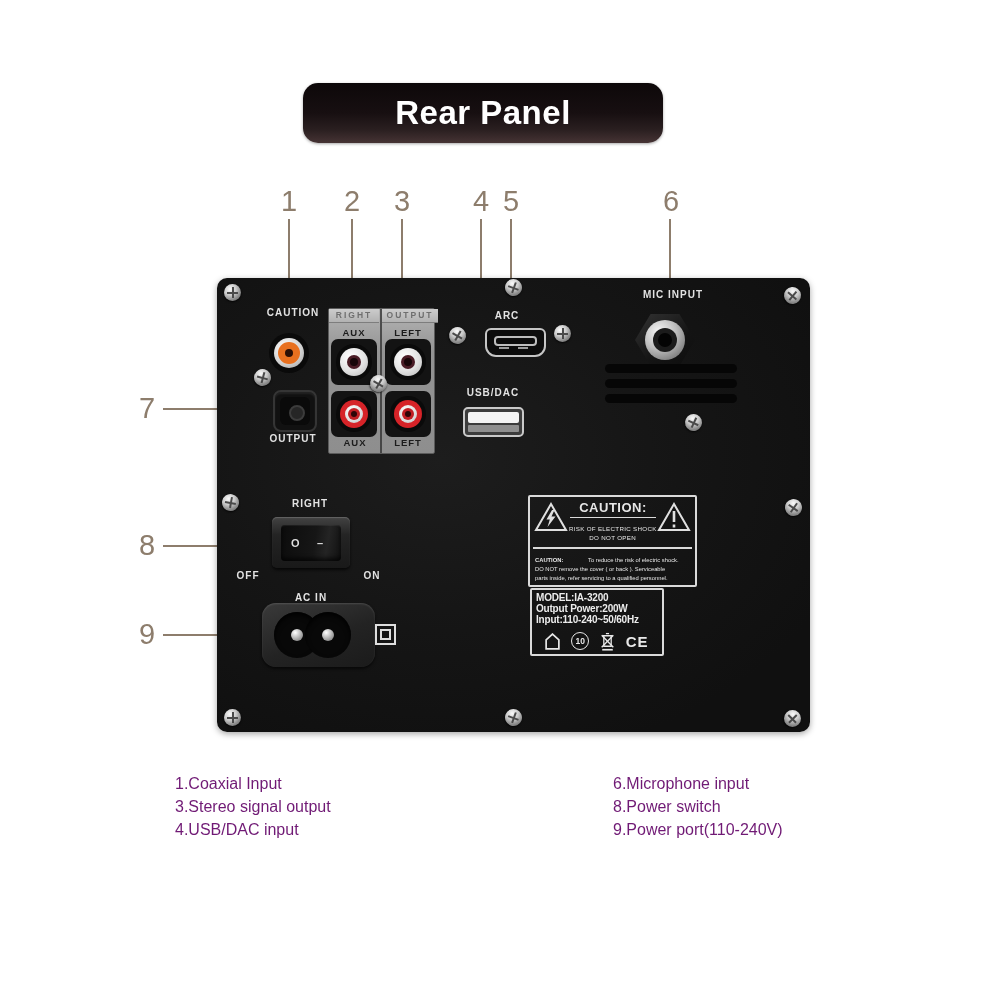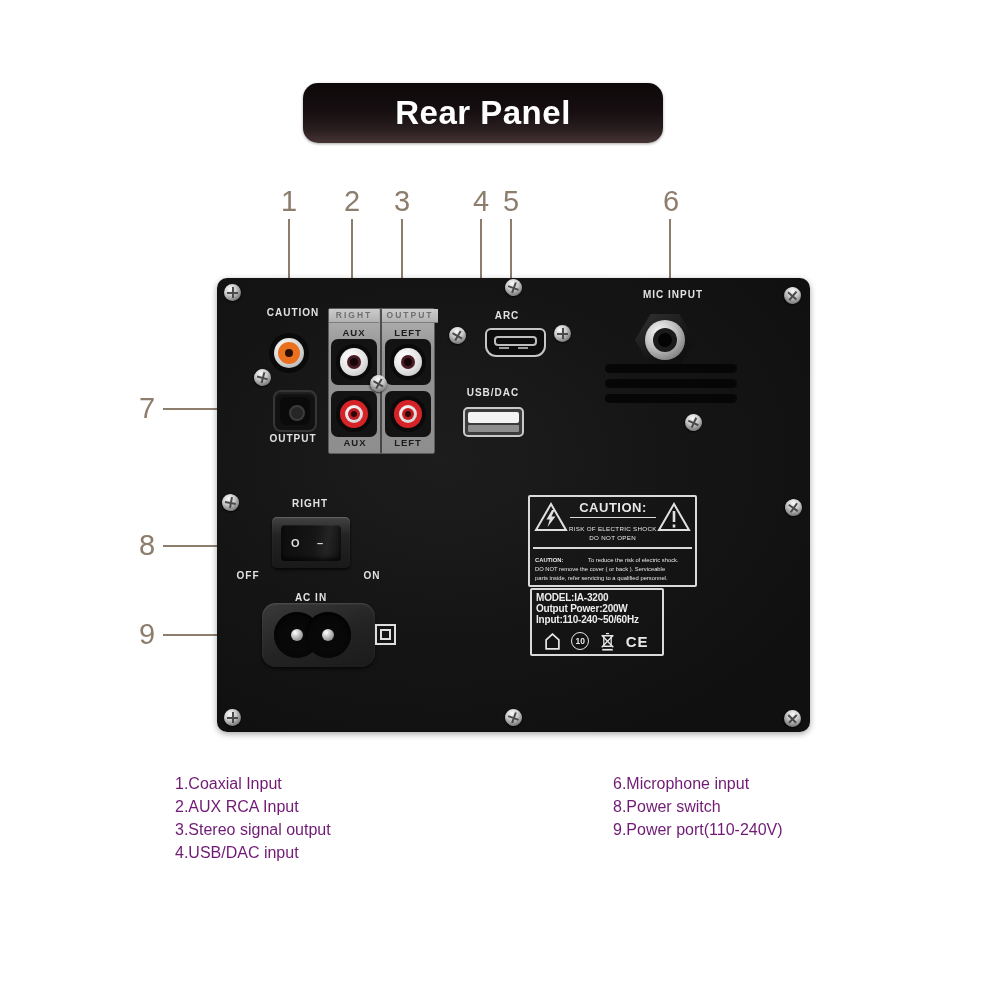--- a/index.html
+++ b/index.html
@@ -306,21 +306,20 @@
           <line x1="12.5" y1="3" x2="1.5" y2="14.5" stroke="#e8e8e8" stroke-width="1.3"></line>
           <line x1="2" y1="16.8" x2="12" y2="16.8" stroke="#e8e8e8" stroke-width="1.6"></line>
         </svg>
         <span class="cemark">CE</span>
       </div>
     </div>
   </div>
 
   <div class="legend" style="left:175px;top:772px">
     <div>1.Coaxial Input</div>
-    <div>2.AUX RCA Input</div>
     <div>3.Stereo signal output</div>
     <div>4.USB/DAC input</div>
   </div>
   <div class="legend" style="left:613px;top:772px">
     <div>6.Microphone input</div>
     <div>8.Power switch</div>
     <div>9.Power port(110-240V)</div>
   </div>
 
 </div>

